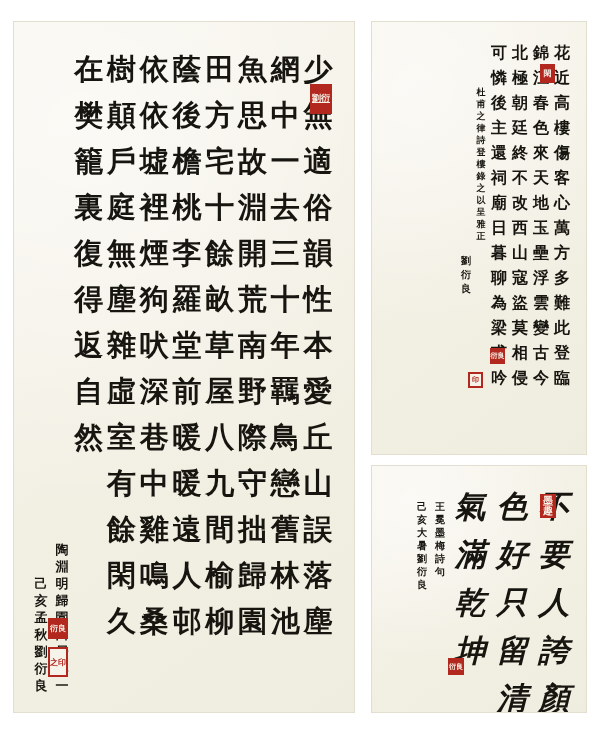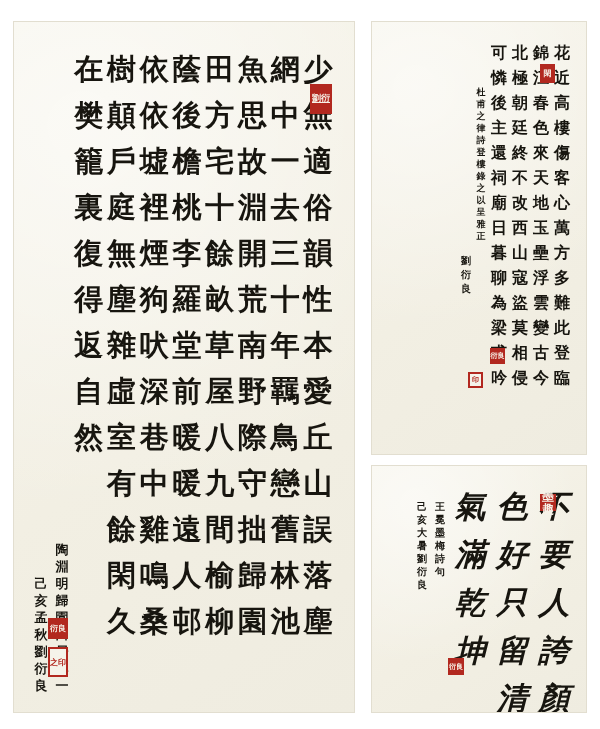--- a/index.html
+++ b/index.html
@@ -430,17 +430,17 @@
           <span class="ch">己</span>
           <span class="ch">亥</span>
           <span class="ch">大</span>
           <span class="ch">暑</span>
           <span class="ch">劉</span>
           <span class="ch">衍</span>
           <span class="ch">良</span>
         </div>
     </div>
 
-  <div class="seal" style="left: 168px; top: 28px; width: 16px; height: 17px; font-size: 12px;">墨趣</div>
+  <div class="seal" style="left: 168px; top: 28px; width: 16px; height: 24px; font-size: 10px;">墨趣</div>
       <div class="seal" style="left: 76px; top: 192px; width: 16px; height: 17px; font-size: 7px;">衍良</div>
     </div>
 
 </div>
 
 </body></html>

